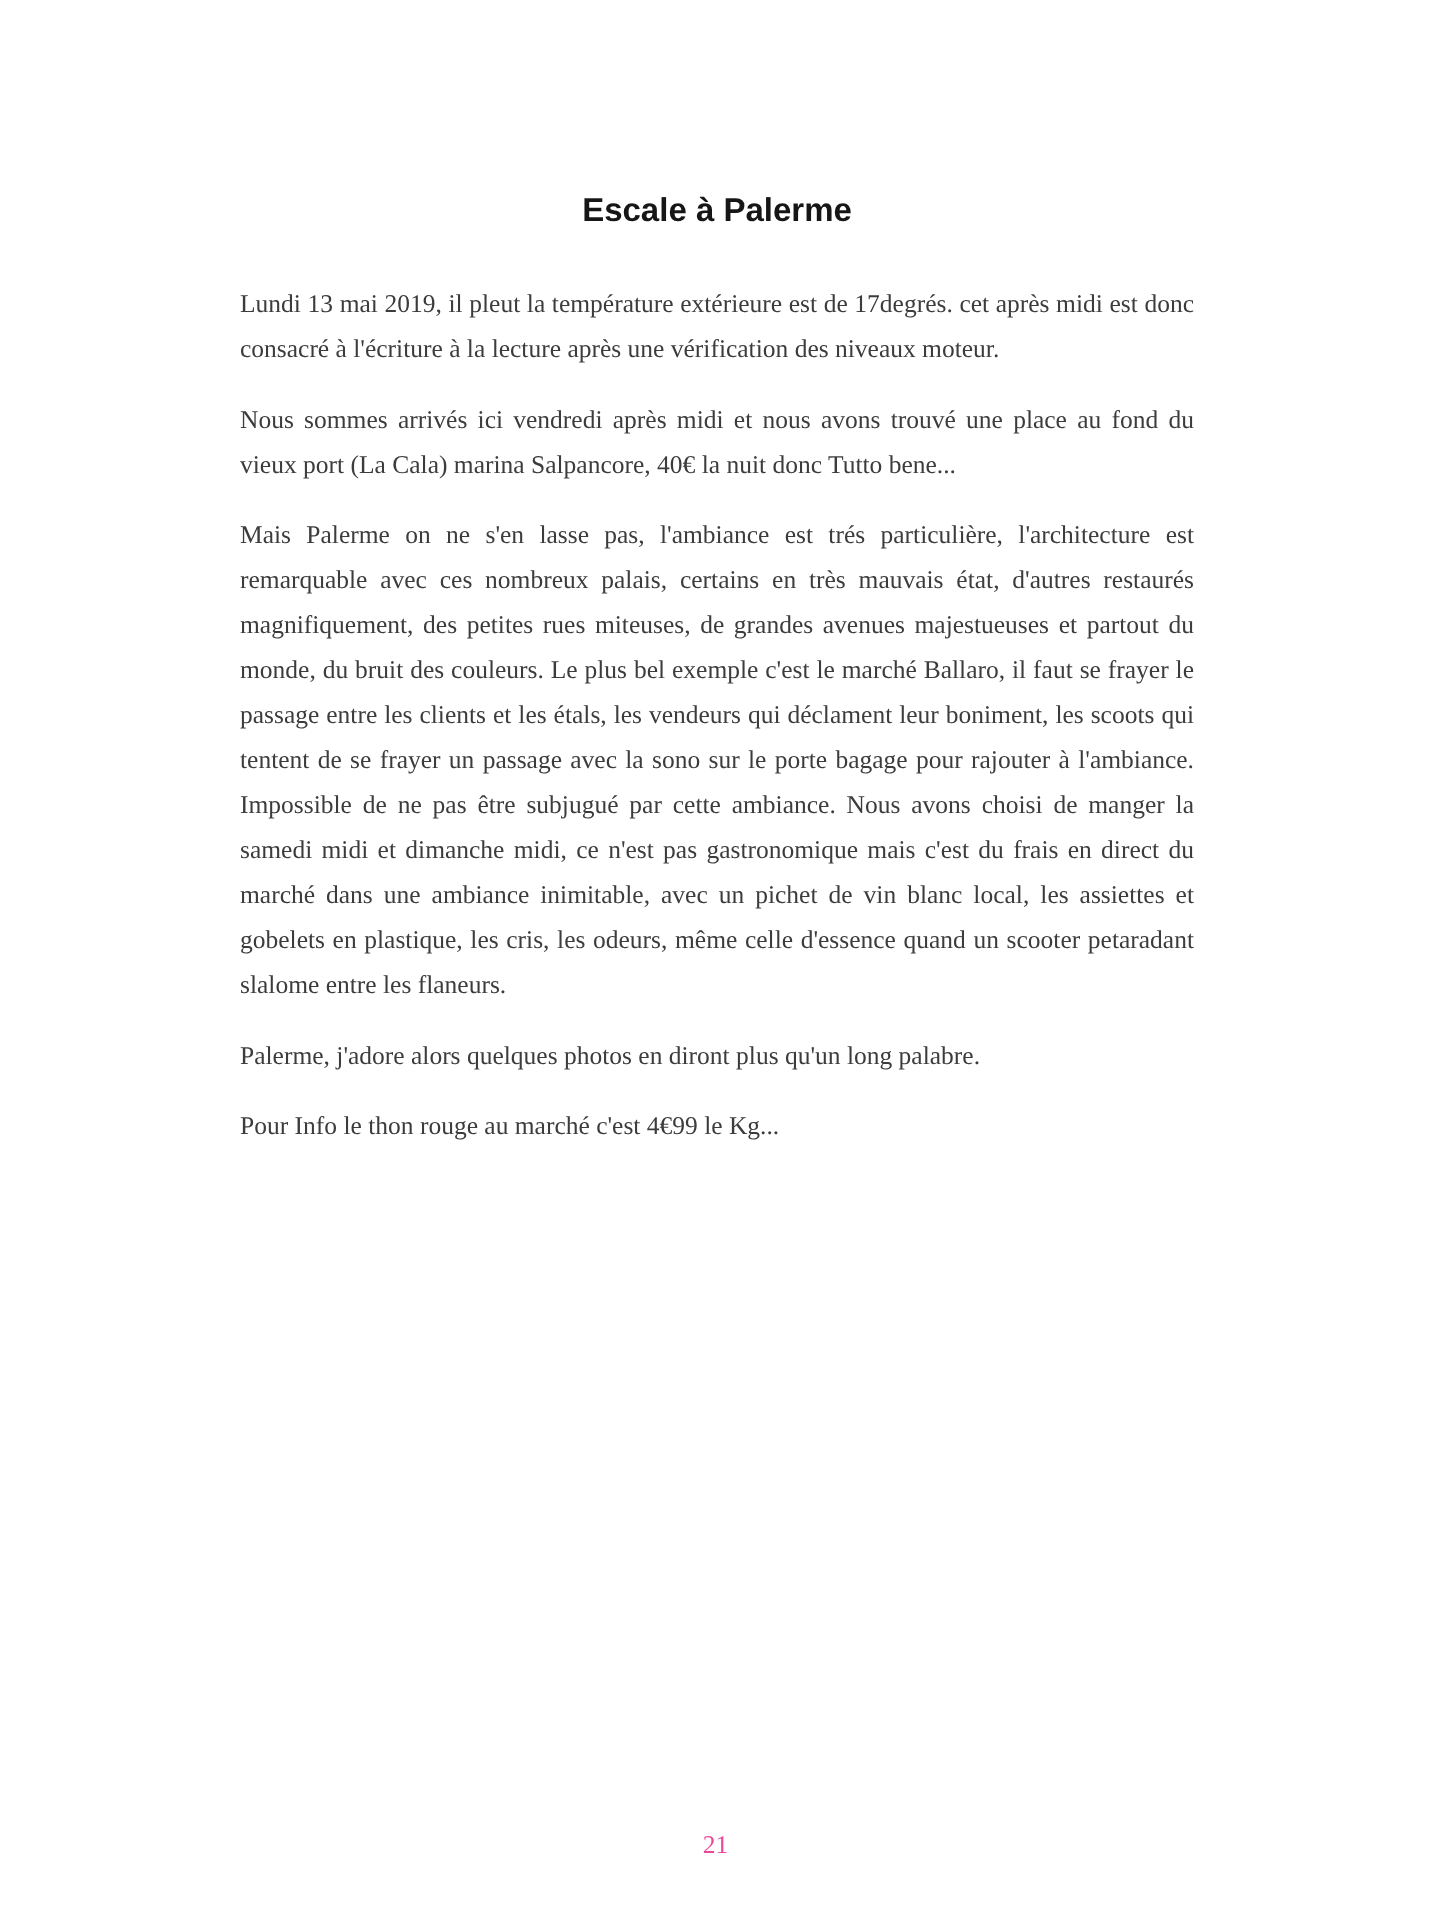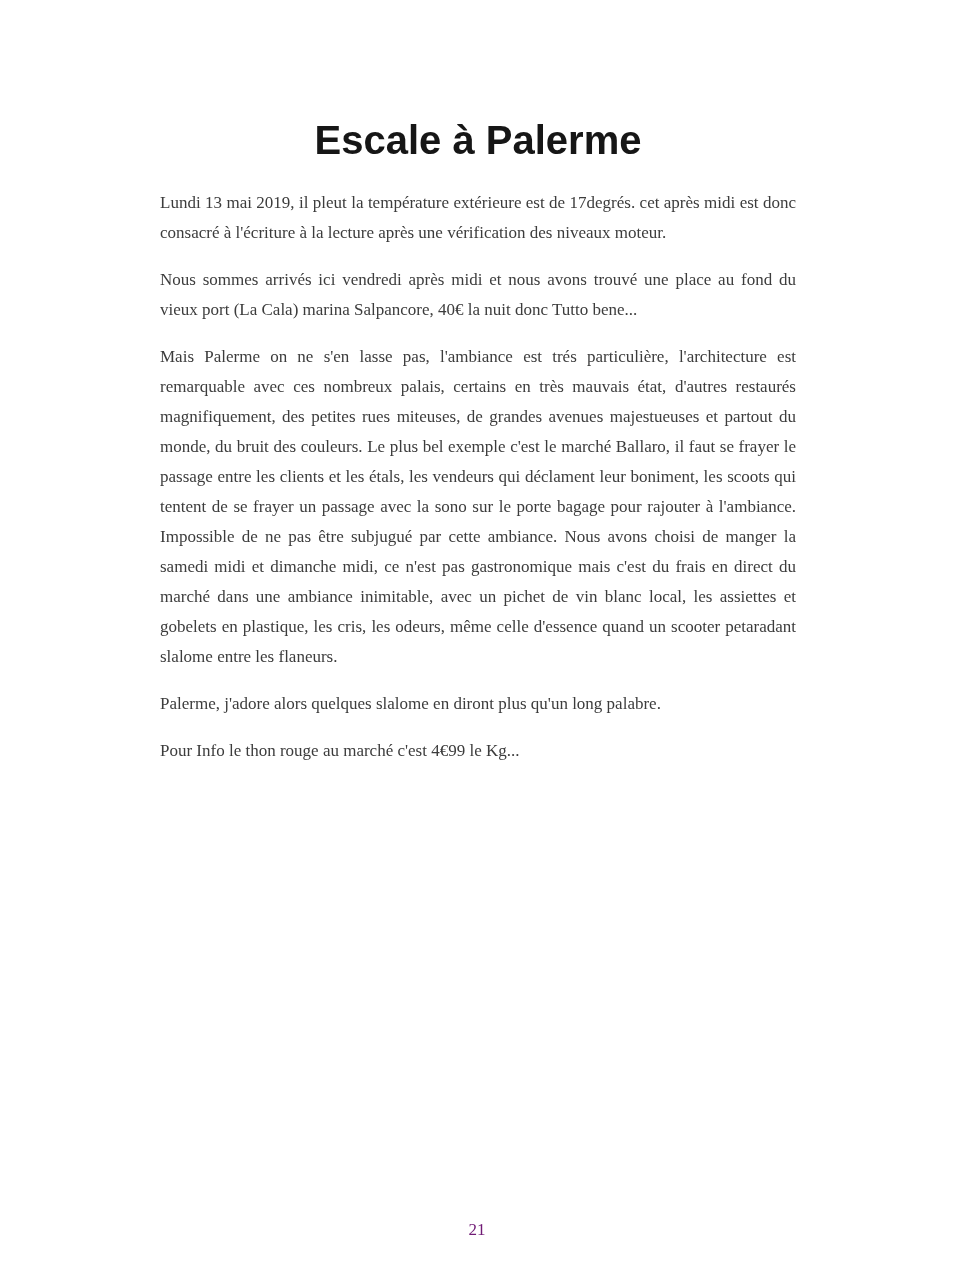--- a/index.html
+++ b/index.html
@@ -17,21 +17,21 @@
   }
   .content {
     position: absolute;
     left: 160px;
     top: 118px;
     width: 636px;
   }
   .doc-title {
     font-family: "Liberation Sans", "DejaVu Sans", sans-serif;
     font-weight: 700;
-    font-size: 40px;
+    font-size: 22px;
     line-height: 44px;
     text-align: center;
     color: #161616;
     margin: 0 0 26px 0;
     letter-spacing: 0px;
   }
   .doc-paragraph {
     font-family: "Liberation Serif", "DejaVu Serif", serif;
     font-size: 17px;
     line-height: 30px;
@@ -43,36 +43,36 @@
     margin-bottom: 0;
   }
   .page-number {
     position: absolute;
     left: 0;
     right: 0;
     top: 1220px;
     text-align: center;
     font-family: "Liberation Serif", "DejaVu Serif", serif;
     font-size: 17px;
-    color: #701a75;
+    color: #ec4899;
   }
 </style>
 </head>
 <body>
 
 <div class="page">
   <div class="content">
     <h1 class="doc-title">Escale à Palerme</h1>
 
     <p class="doc-paragraph">Lundi 13 mai 2019, il pleut la température extérieure est de 17degrés. cet après midi est donc consacré à l'écriture à la lecture après une vérification des niveaux moteur.</p>
 
     <p class="doc-paragraph">Nous sommes arrivés ici vendredi après midi et nous avons trouvé une place au fond du vieux port (La Cala) marina Salpancore, 40€ la nuit donc Tutto bene...</p>
 
 
     <p class="doc-paragraph">Mais Palerme on ne s'en lasse pas, l'ambiance est trés particulière, l'architecture est remarquable avec ces nombreux palais, certains en très mauvais état, d'autres restaurés magnifiquement, des petites rues miteuses, de grandes avenues majestueuses et partout du monde, du bruit des couleurs. Le plus bel exemple c'est le marché Ballaro, il faut se frayer le passage entre les clients et les étals, les vendeurs qui déclament leur boniment, les scoots qui tentent de se frayer un passage avec la sono sur le porte bagage pour rajouter à l'ambiance. Impossible de ne pas être subjugué par cette ambiance. Nous avons choisi de manger la samedi midi et dimanche midi, ce n'est pas gastronomique mais c'est du frais en direct du marché dans une ambiance inimitable, avec un pichet de vin blanc local, les assiettes et gobelets en plastique, les cris, les odeurs, même celle d'essence quand un scooter petaradant slalome entre les flaneurs.</p>
 
-    <p class="doc-paragraph">Palerme, j'adore alors quelques slalome en diront plus qu'un long palabre.</p>
+    <p class="doc-paragraph">Palerme, j'adore alors quelques photos en diront plus qu'un long palabre.</p>
 
     <p class="doc-paragraph">Pour Info le thon rouge au marché c'est 4€99 le Kg...</p>
   </div>
 
   <div class="page-number">21</div>
 </div>
 
 </body></html>

